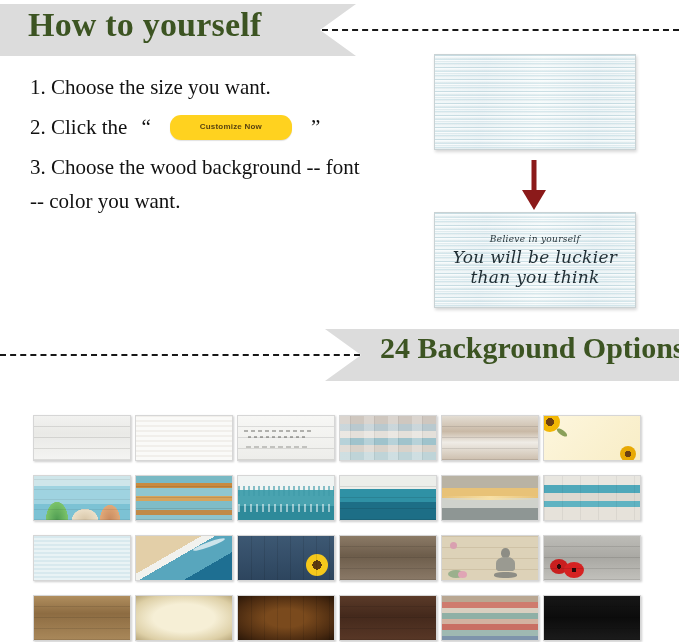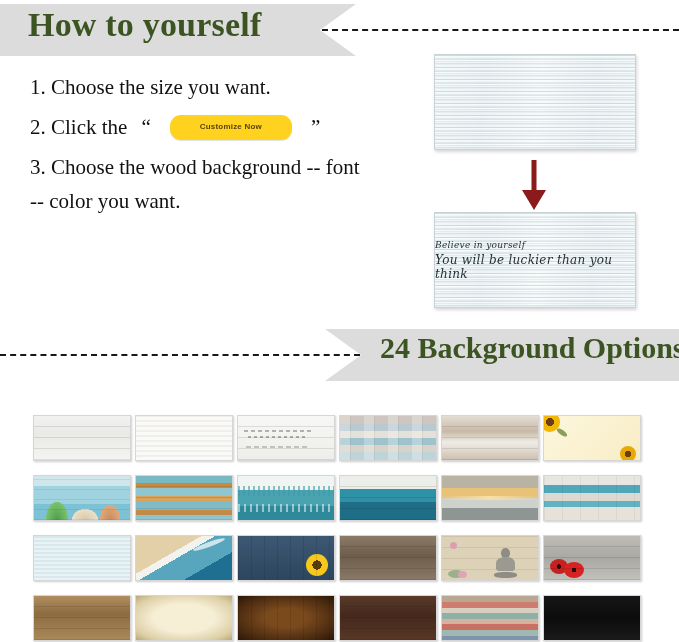--- a/index.html
+++ b/index.html
@@ -68,26 +68,26 @@
   .sign::after{
     content:"";position:absolute;inset:0;
     background:repeating-linear-gradient(0deg,
       rgba(150,180,190,.18) 0px, rgba(150,180,190,.18) 1px,
       transparent 1px, transparent 3px);
     pointer-events:none;
   }
   .sign-text{
     position:absolute;left:0;right:0;top:50%;
     transform:translateY(-50%);
-    color:#1f2d33;
+    text-align:center;color:#1f2d33;
     font-family:"DejaVu Serif", serif;
     font-style:italic;z-index:2;
   }
   .sign-line1{font-size:9px;letter-spacing:.3px;display:block;margin-bottom:3px;}
-  .sign-line2{font-size:12px;letter-spacing:.3px;display:block;}
+  .sign-line2{font-size:17px;letter-spacing:.3px;display:block;}
   .arrow-down{
     position:absolute;left:434px;top:160px;width:200px;height:52px;
   }
   
   .banner-bot{
     position:absolute;left:325px;top:329px;width:354px;height:52px;
     background:#dcdcdc;
     -webkit-clip-path:polygon(0 0,354px 0,354px 52px,0 52px,36px 26px);
     clip-path:polygon(0 0,354px 0,354px 52px,0 52px,36px 26px);
   }

